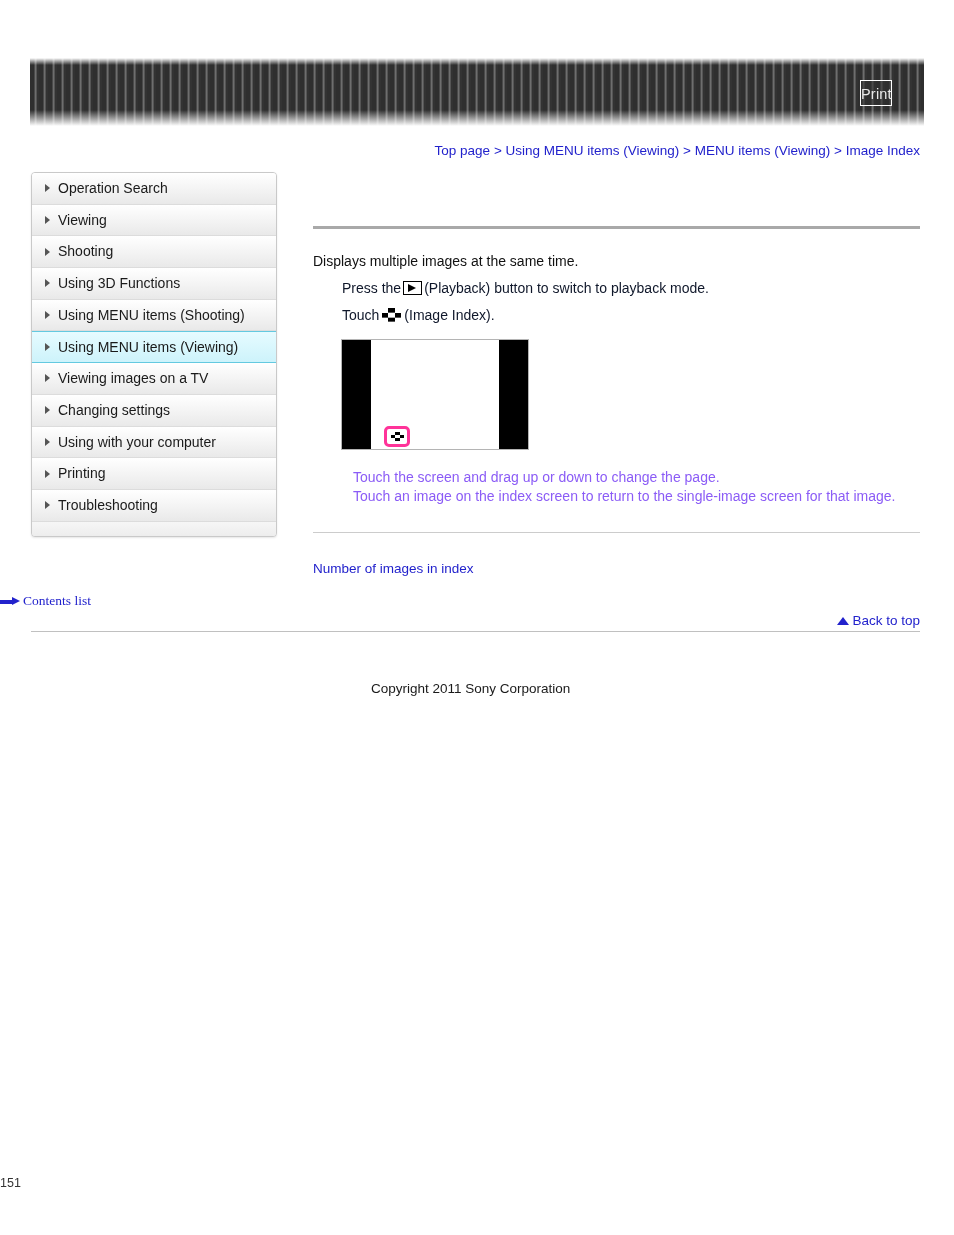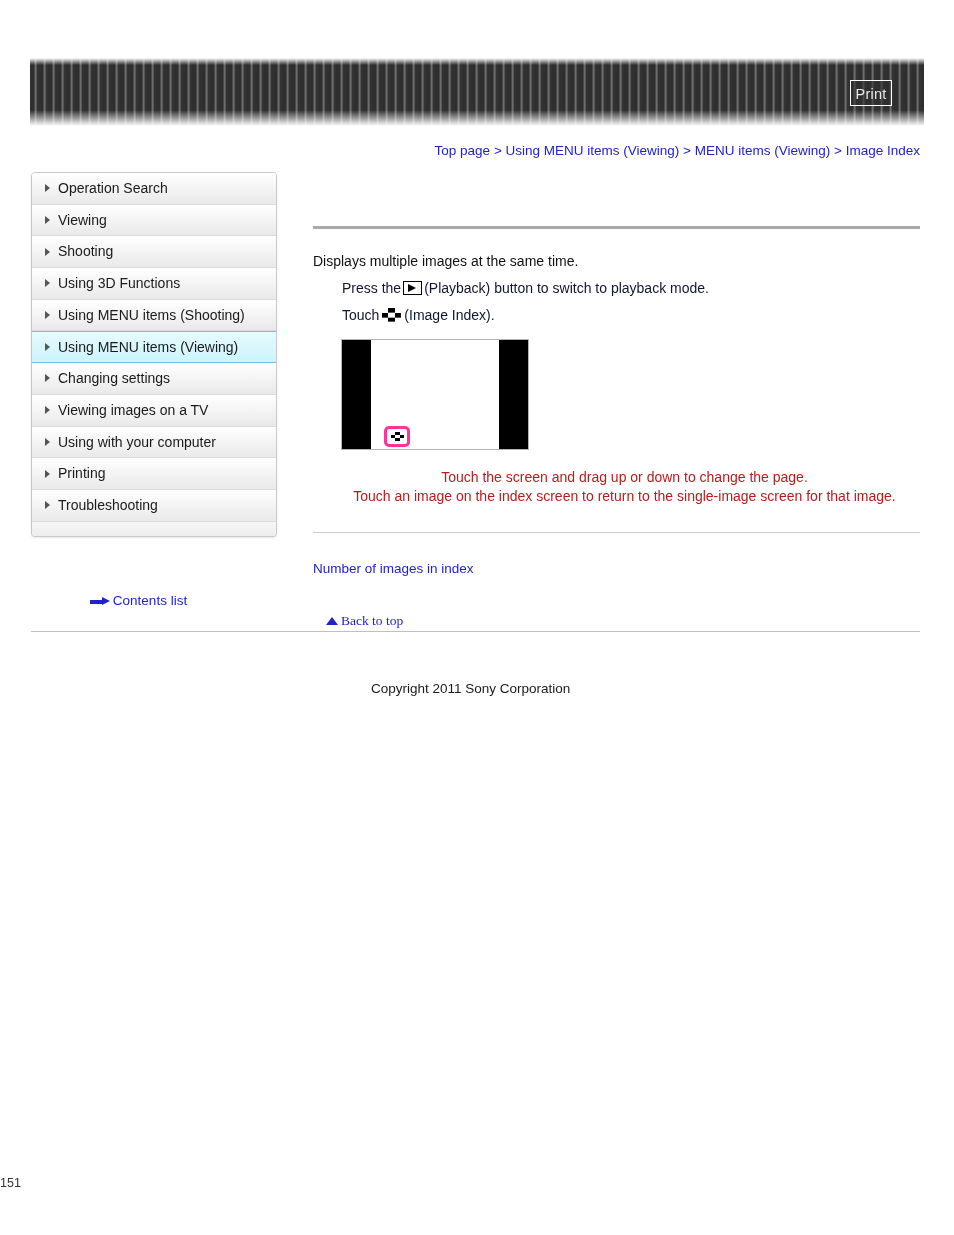--- a/index.html
+++ b/index.html
@@ -38,21 +38,21 @@
         #2f2f2f 0px, #2f2f2f 4px,
         #4a4a4a 4px, #4a4a4a 5px,
         #6e6e6e 5px, #6e6e6e 6px,
         #555555 6px, #555555 7px,
         #333333 7px, #333333 9px);
   }
   #print-button {
     position: absolute;
     right: 32px;
     top: 22px;
-    width: 42px;
+    width: 32px;
     height: 26px;
     border: 1px solid #ffffff;
     color: #e8e8e8;
     font-size: 14.5px;
     line-height: 26px;
     text-align: center;
     background: rgba(45,45,45,0.55);
     letter-spacing: 0.2px;
     box-sizing: border-box;
   }
@@ -116,24 +116,25 @@
     height: 14px;
     background: linear-gradient(to bottom, #f6f6f6 0%, #ededed 100%);
   }
 
   
   #contents-list {
     position: absolute;
     left: 0;
     top: 593px;
     width: 277px;
-    text-align: center;
+    text-align: left;
     font-size: 13.5px;
     color: #2222cc;
     white-space: nowrap;
+    font-family: Liberation Serif, serif;
   }
   .arrow-right {
     display: inline-block;
     position: relative;
     width: 20px;
     height: 9px;
     vertical-align: -1px;
     margin-right: 3px;
   }
   .arrow-right .shaft {
@@ -258,53 +259,51 @@
   .icon-index-sm {
     width: 13px;
     height: 10px;
     background:
       linear-gradient(to right, #ffffff 0 33.33%, #000000 33.33% 66.66%, #ffffff 66.66% 100%) 0 0 / 100% 33.33% no-repeat,
       linear-gradient(to right, #000000 0 33.33%, #ffffff 33.33% 66.66%, #000000 66.66% 100%) 0 50% / 100% 33.34% no-repeat,
       linear-gradient(to right, #ffffff 0 33.33%, #000000 33.33% 66.66%, #ffffff 66.66% 100%) 0 100% / 100% 33.33% no-repeat;
   }
 
   .note {
-    margin-left: 16px;
+    margin-left: 40px;
     margin-top: 0;
     font-size: 14px;
-    color: #b91c1c;
+    color: #8b5cf6;
     line-height: 19px;
     white-space: nowrap;
-    text-align: center;
   }
   #notes-block { margin-top: 18px; }
 
   #rule-mid {
     margin-top: 26px;
     height: 1px;
     background: #cccccc;
     width: 607px;
   }
   #related-link {
     margin-top: 28px;
     font-size: 13.5px;
     color: #2222cc;
   }
 
   
   #back-to-top {
     position: absolute;
-    left: 326px;
+    left: 313px;
     top: 613px;
     width: 607px;
-    text-align: left;
+    text-align: right;
     font-size: 13.5px;
     color: #2222cc;
     white-space: nowrap;
-    font-family: Liberation Serif, serif;
   }
   .tri-up {
     display: inline-block;
     width: 0; height: 0;
     border-left: 6px solid transparent;
     border-right: 6px solid transparent;
     border-bottom: 8px solid #2222cc;
     vertical-align: 0px;
     margin-right: 3px;
   }
@@ -372,25 +371,25 @@
   <div class="side-item">
     <span class="tri"></span>
     <span>Using MENU items (Shooting)</span>
   </div>
   <div class="side-item active">
     <span class="tri"></span>
     <span>Using MENU items (Viewing)</span>
   </div>
   <div class="side-item">
     <span class="tri"></span>
+    <span>Viewing images on a TV</span>
+  </div>
+  <div class="side-item">
+    <span class="tri"></span>
     <span>Changing settings</span>
-  </div>
-  <div class="side-item">
-    <span class="tri"></span>
-    <span>Viewing images on a TV</span>
   </div>
   <div class="side-item">
     <span class="tri"></span>
     <span>Using with your computer</span>
   </div>
   <div class="side-item">
     <span class="tri"></span>
     <span>Printing</span>
   </div>
   <div class="side-item">

